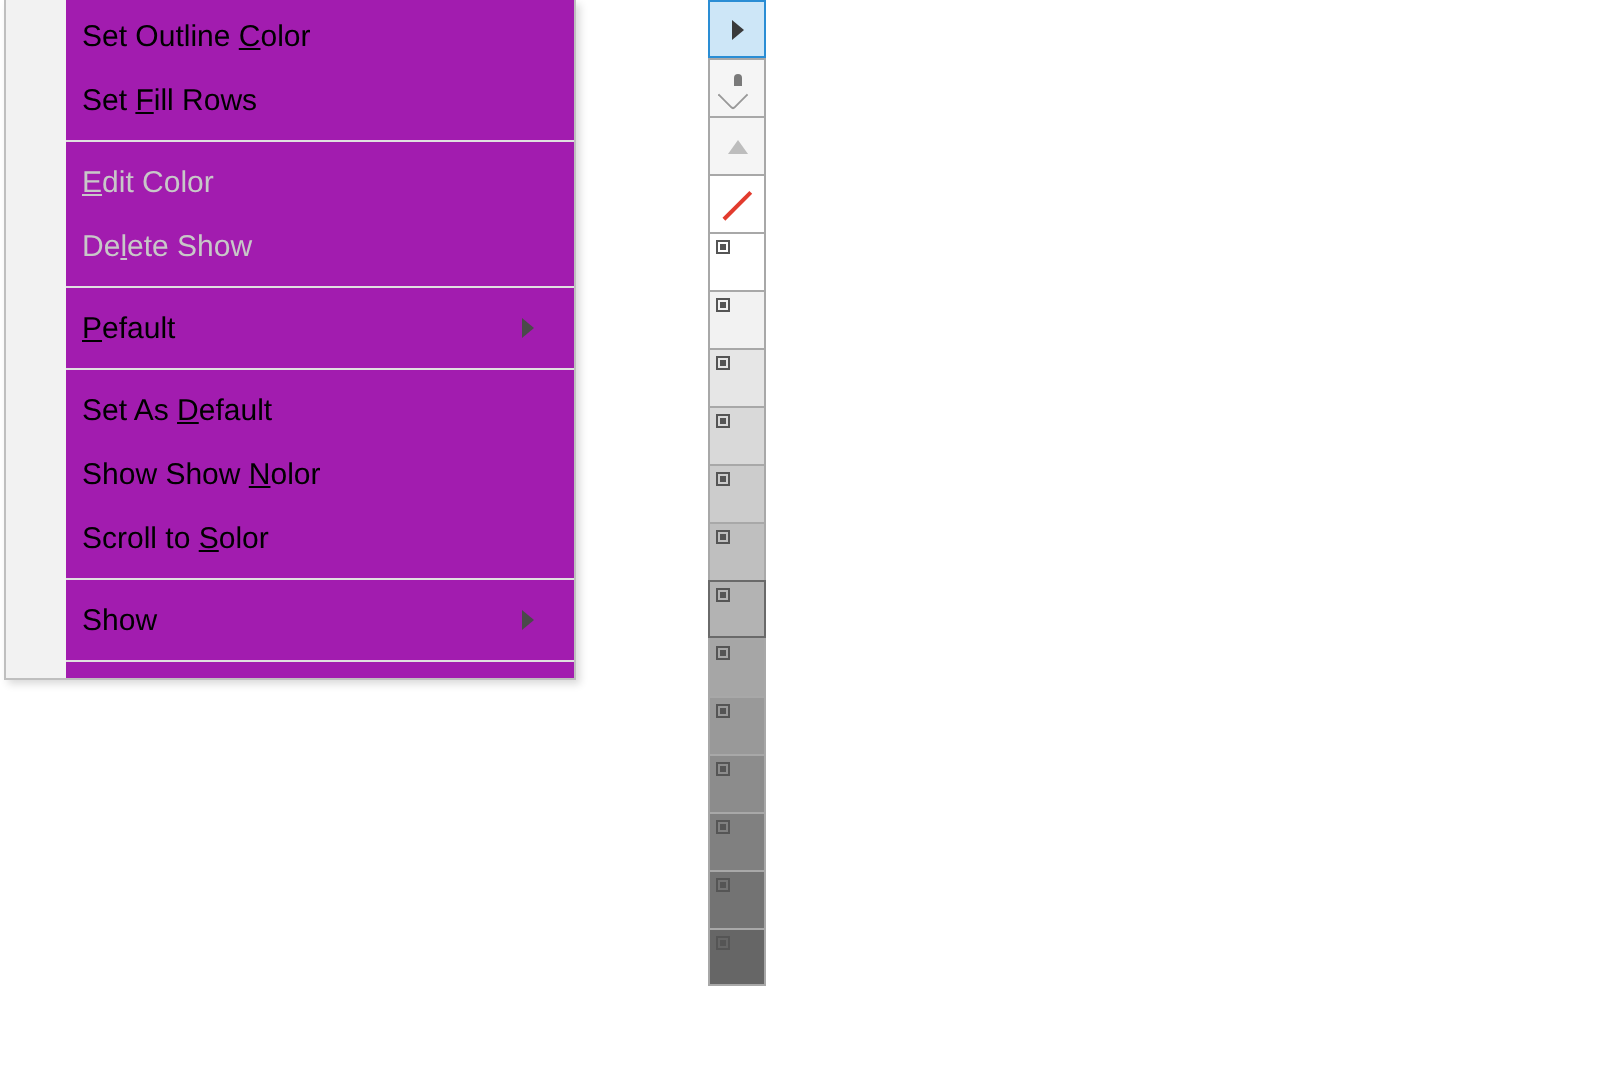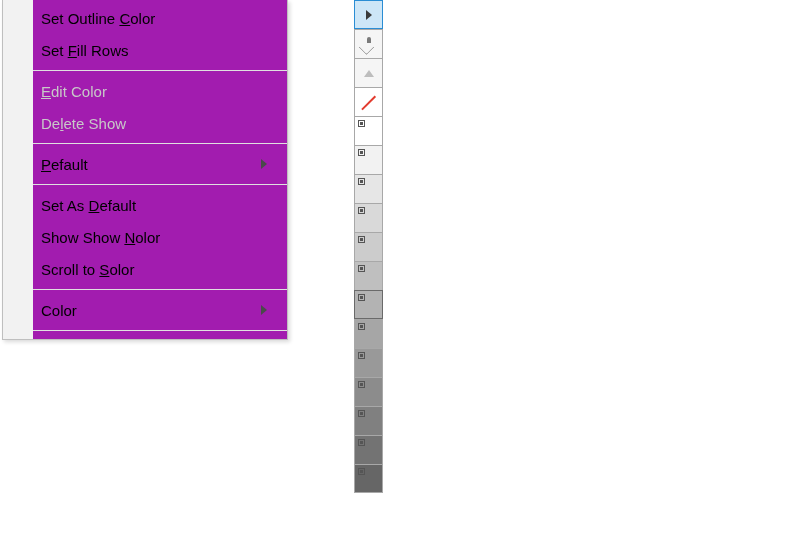--- a/index.html
+++ b/index.html
@@ -205,21 +205,21 @@
   <div class="menu-item">
     <span class="label"><span>Show Show </span><u>N</u><span>olor</span></span>
   </div>
   <div class="menu-item">
     <span class="label"><span>Scroll to </span><u>S</u><span>olor</span></span>
   </div>
 
   <div class="menu-sep"></div>
 
   <div class="menu-item">
-    <span class="label">Color</span>
+    <span class="label">Show</span>
     <span class="arrow"></span>
   </div>
 
   <div class="menu-sep"></div>
 
 </div>
 
 <div class="palette-strip">
   <div class="pal-btn highlight">
     <span class="flyout-arrow"></span>

